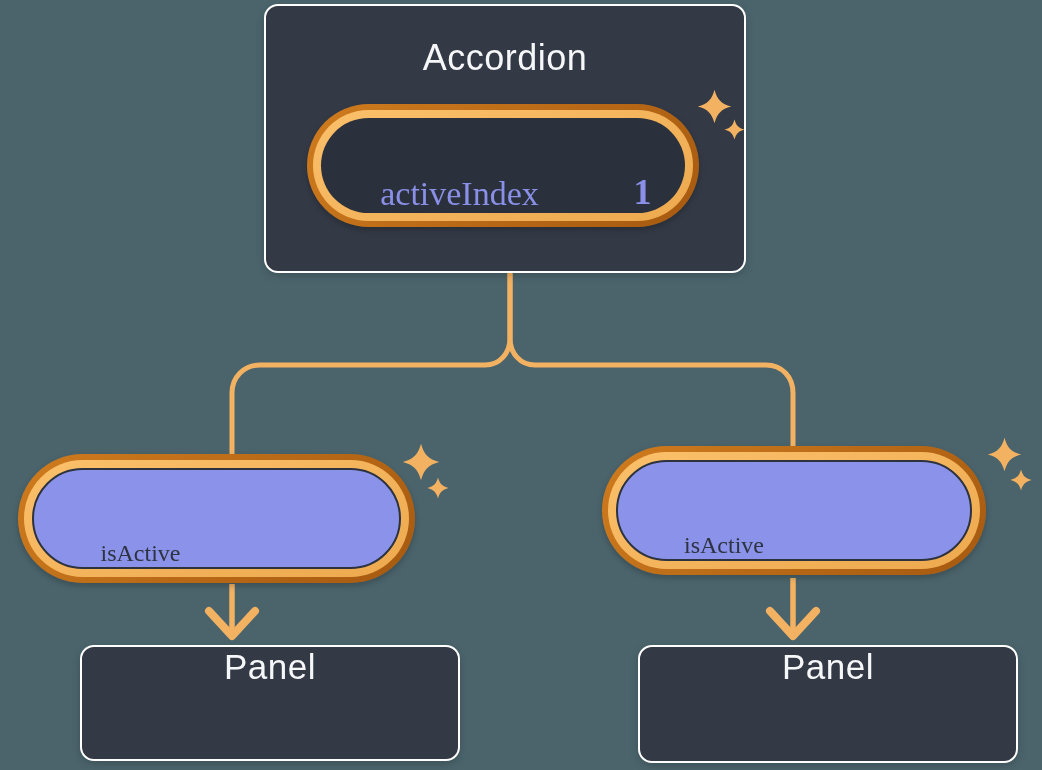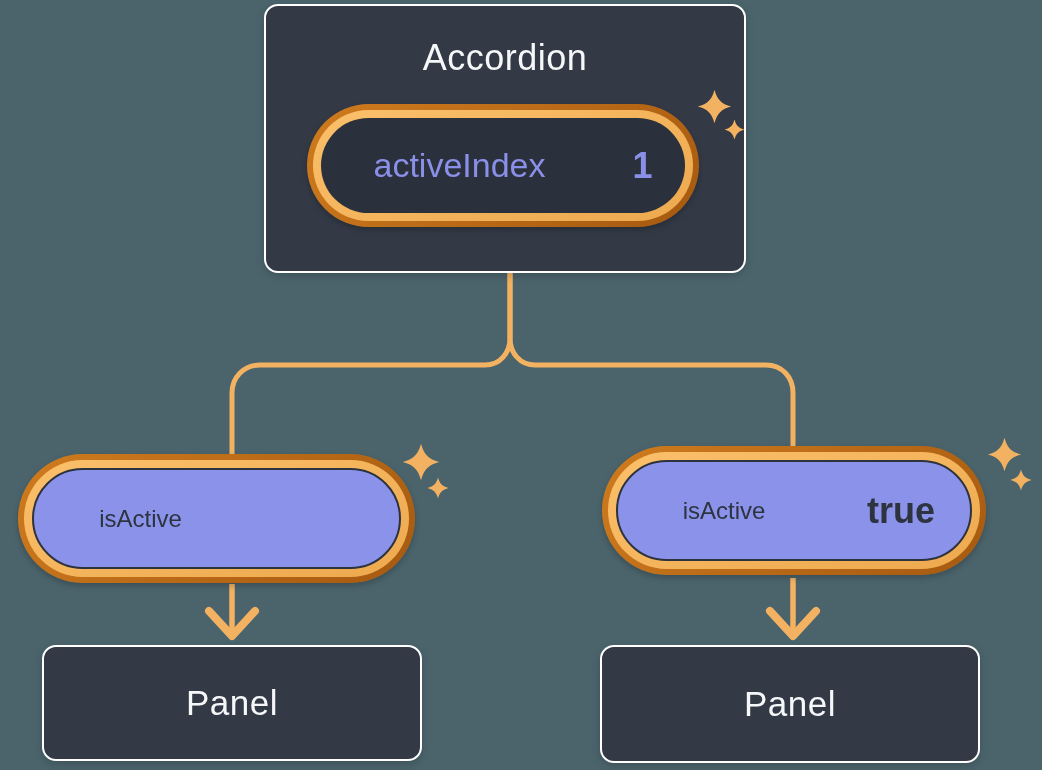--- a/index.html
+++ b/index.html
@@ -38,21 +38,21 @@
     color:var(--node-text);
   }
   .accordion-node{left:264px;top:4px;width:482px;height:269px;}
   .node-title{
     text-align:center;
     margin-top:31px;
     font-size:36px;
     font-weight:500;
     letter-spacing:0.5px;
   }
-  .panel-node{display:flex;align-items:center;justify-content:center;font-size:35px;font-weight:500;letter-spacing:0.5px;}
+  .panel-node{display:flex;justify-content:center;font-size:35px;font-weight:500;letter-spacing:0.5px;margin-left:38px;}
   .panel-left{left:42px;top:645px;width:380px;height:116px;}
   .panel-right{left:600px;top:645px;width:380px;height:118px;}
 
   
   .pill-outer{
     position:absolute;
     border-radius:999px;
     background:linear-gradient(135deg, var(--ring-outer-light), var(--ring-outer-dark));
     padding:6px;
     box-shadow:0 3px 6px rgba(0,0,0,0.22);
@@ -60,22 +60,23 @@
   .pill-inner{
     width:100%;height:100%;
     border-radius:999px;
     background:linear-gradient(160deg, var(--ring-inner-light), var(--ring-inner-dark));
     padding:8px;
   }
   .pill-core{
     width:100%;height:100%;
     border-radius:999px;
     display:flex;
-    align-items:center;
+    align-items:flex-end;
     overflow:hidden;
+    font-family:Liberation Serif, serif;
   }
   .core-dark{background:var(--pill-interior);}
   .core-purple{background:var(--purple-fill);border:2px solid var(--dark-border);}
 
   .pill-cell{display:flex;align-items:center;justify-content:center;}
   .state-pill{left:307px;top:104px;width:392px;height:123px;}
   .state-pill .cell-name{width:277px;font-size:34px;color:var(--purple-text);}
   .state-pill .cell-value{flex:1;font-size:36px;font-weight:700;color:var(--purple-text);}
   .state-pill .divider{width:2px;background:var(--accent-orange);}
 
@@ -130,21 +131,20 @@
         <div class="divider"></div>
       </div>
     </div>
   </div>
 
   <div class="pill-outer prop-pill prop-pill-right">
     <div class="pill-inner">
       <div class="pill-core core-purple">
         <div class="pill-cell cell-name">isActive</div>
         <div class="divider"></div>
-        <div class="pill-cell cell-value">true</div>
       </div>
     </div>
   </div>
 
   <div class="node panel-node panel-left">
     <span>Panel</span>
   </div>
   <div class="node panel-node panel-right">
     <span>Panel</span>
   </div>

